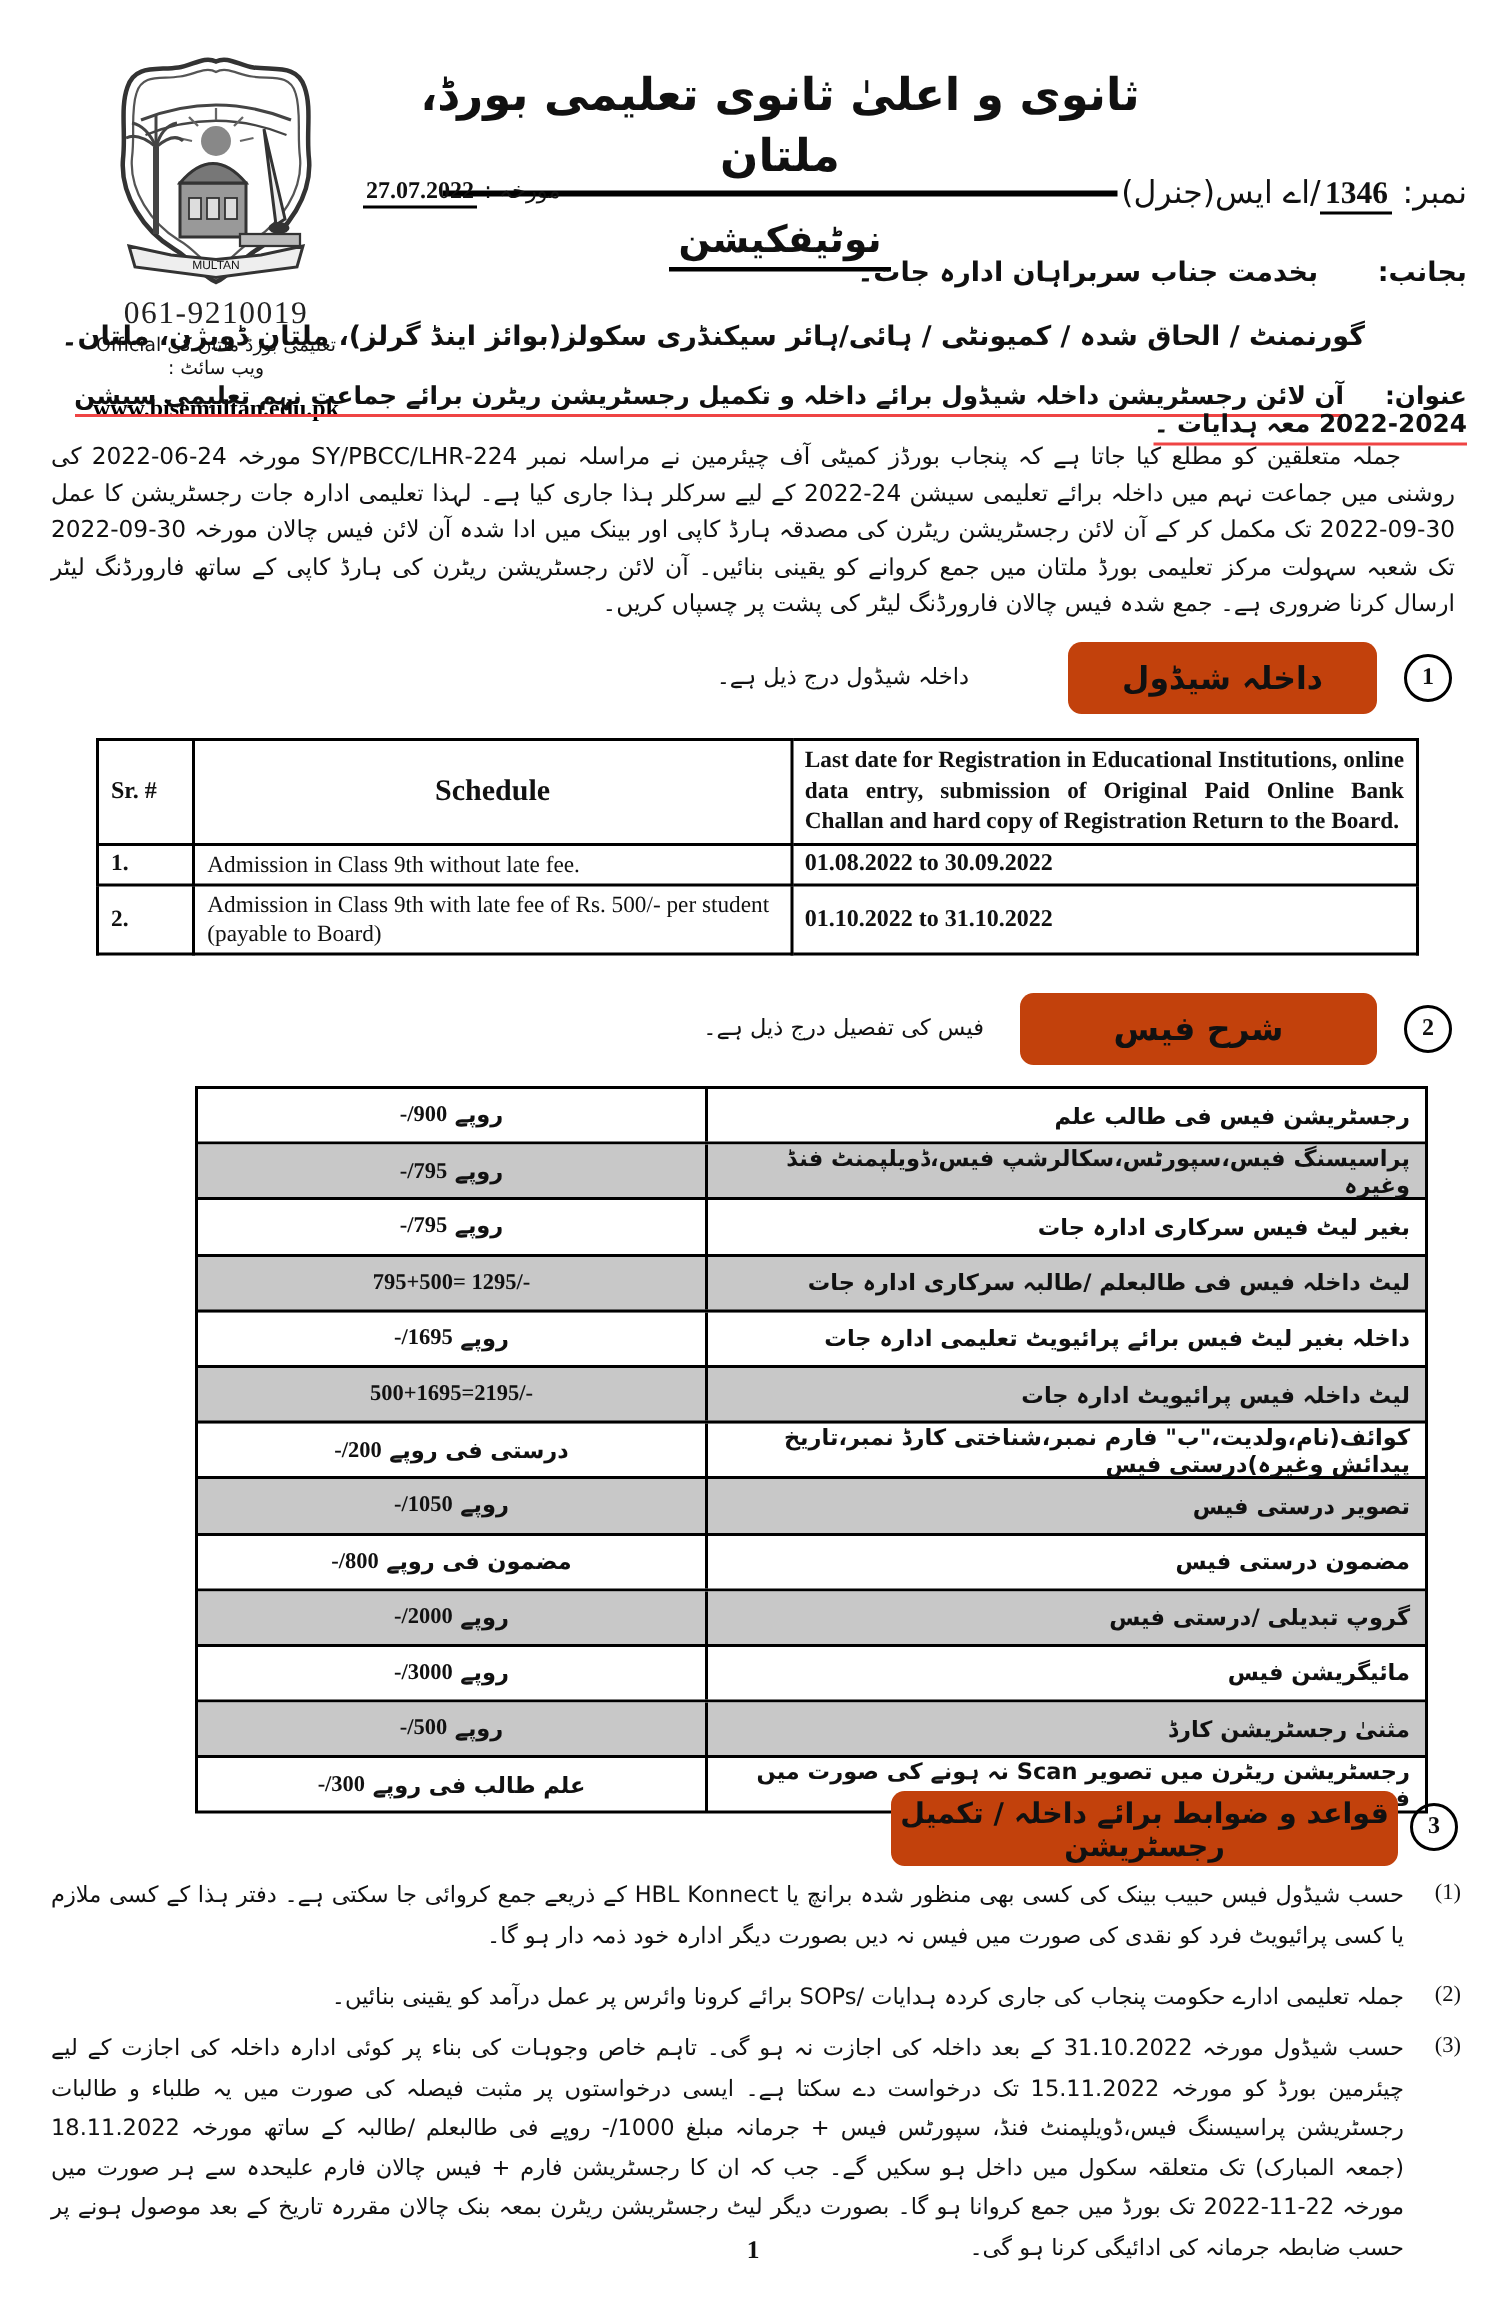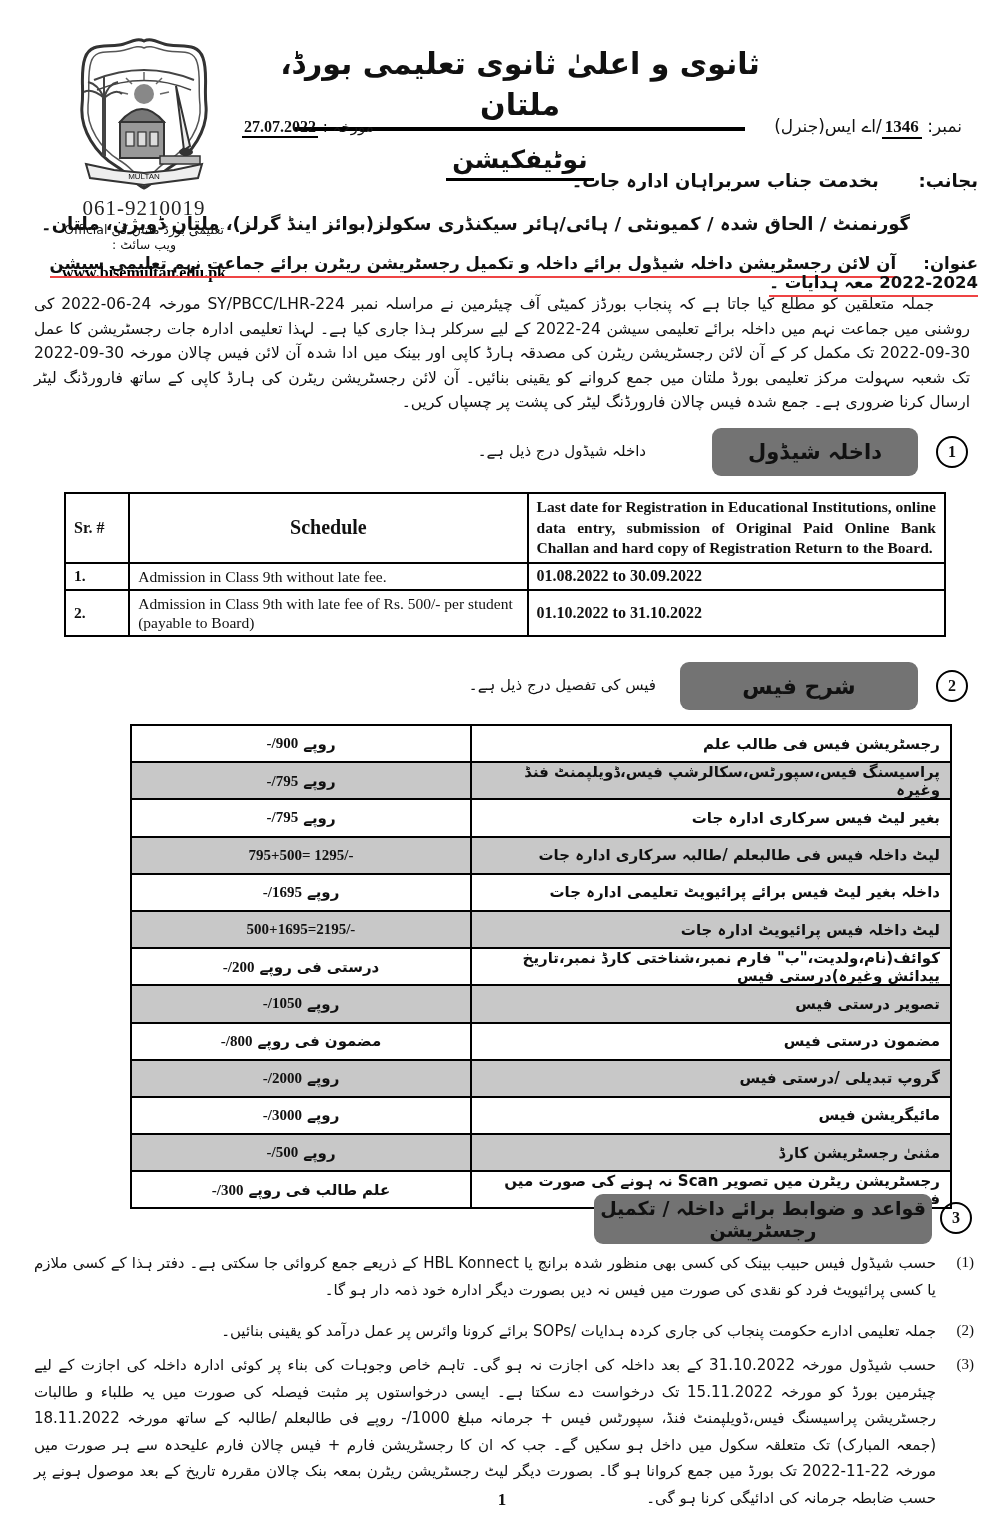--- a/index.html
+++ b/index.html
@@ -12,42 +12,42 @@
   
   .logo-wrap{left:56px;top:38px;width:176px;text-align:center;}
   .phone{font-family:"Liberation Serif",serif;font-size:21px;letter-spacing:1px;color:#222;margin-top:2px;}
   .site-caption{direction:rtl;font-size:12.5px;margin-top:1px;color:#111;}
   .site-url{font-family:"Liberation Serif",serif;font-weight:bold;font-size:16px;margin-top:12px;color:#000000;}
   .title-wrap{left:250px;top:44px;width:540px;text-align:center;}
   .board-title{font-size:30px;font-weight:bold;direction:rtl;line-height:1.35;}
   .title-underline{width:450px;border-bottom:4px solid #000;margin:2px auto 0 auto;}
   .doc-type{display:inline-block;font-size:25px;font-weight:bold;direction:rtl;margin-top:14px;
             border-bottom:3px solid #000;padding:0 6px 4px 6px;}
-  .ref-line{right:42px;top:116px;direction:rtl;font-size:17px;}
+  .ref-line{right:26px;top:116px;direction:rtl;font-size:21px;}
   .ref-number{font-family:"Liberation Serif",serif;font-weight:bold;border-bottom:2px solid #000;padding:0 3px 1px 3px;}
   .date-line{left:242px;top:118px;direction:rtl;font-size:15px;}
   .date-value{font-family:"Liberation Serif",serif;font-weight:bold;font-size:16px;border-bottom:2px solid #000;padding:0 2px 1px 2px;}
 
   
   .addr1{right:26px;top:170px;direction:rtl;font-size:18px;}
   .addr1 .lbl{font-weight:bold;margin-left:34px;}
   .addr1 .txt{font-weight:bold;}
   .addr2{right:94px;top:213px;direction:rtl;font-size:18px;font-weight:bold;}
   .subj{right:26px;top:254px;direction:rtl;font-size:16.5px;width:950px;}
   .subj .lbl{font-weight:bold;margin-left:22px;}
   .subj .txt{font-weight:bold;border-bottom:2px solid #ef4444;padding-bottom:3px;}
 
   .intro{left:34px;top:292px;width:936px;direction:rtl;text-align:justify;text-align-last:right;
          font-size:15.5px;line-height:24.5px;text-indent:36px;}
 
   
   .sec{height:52px;}
   .sec-circle{position:absolute;width:28px;height:28px;border:2px solid #000;border-radius:50%;
               text-align:center;line-height:28px;font-family:"Liberation Serif",serif;font-weight:bold;font-size:16px;}
-  .sec-box{position:absolute;background:#737373;border-radius:9px;text-align:center;direction:rtl;
+  .sec-box{position:absolute;background:#c2410c;border-radius:9px;text-align:center;direction:rtl;
            font-weight:bold;display:flex;align-items:center;justify-content:center;}
   .sec-note{position:absolute;direction:rtl;font-size:15px;white-space:nowrap;}
 
   
   table.sched{position:absolute;left:64px;top:492px;width:882px;border-collapse:collapse;
               font-family:"Liberation Serif","DejaVu Sans",serif;}
   table.sched td,table.sched th{border:2.5px solid #000;vertical-align:middle;padding:3px 8px;}
   th.c-sr{width:48px;font-size:16px;text-align:left;vertical-align:middle;}
   th.c-sch{width:400px;font-size:20px;text-align:center;}
   th.c-last{width:420px;font-size:15.5px;text-align:justify;line-height:20.5px;}

